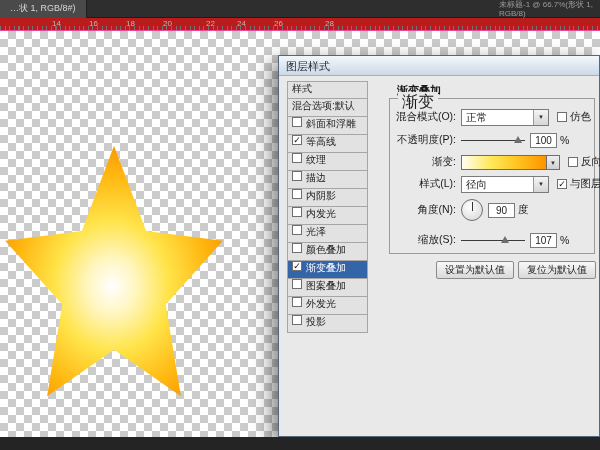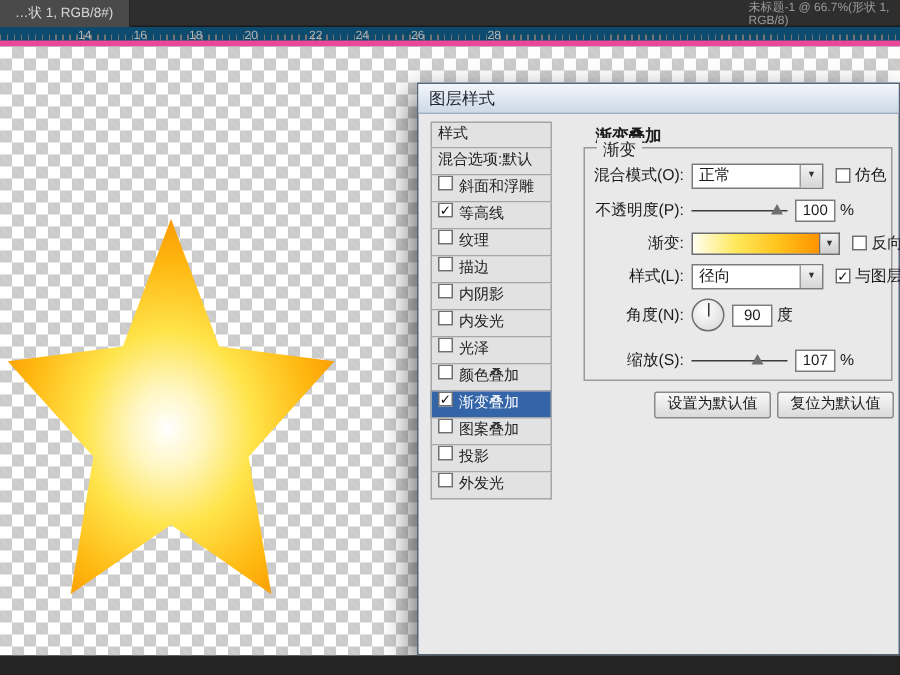--- a/index.html
+++ b/index.html
@@ -6,21 +6,21 @@
   html,body { width:600px; height:450px; }
   body { font-family:"Liberation Sans","DejaVu Sans",sans-serif; background:#3a3a3a; position:relative; overflow:hidden; }
   .screen { position:absolute; left:0; top:0; width:600px; height:316px; }
 
   
   .tabbar { position:absolute; left:0; top:0; width:600px; height:18px; background:#2e2e2e; border-bottom:1px solid #1b1b1b; }
   .tab { position:absolute; left:0; top:0; height:18px; background:#4a4a4a; color:#d8d8d8; font-size:9px; line-height:17px; padding:0 10px; border-right:1px solid #202020; }
   .doc-title { position:absolute; right:3px; top:1px; width:98px; font-size:8px; line-height:8.5px; color:#9b9b9b; }
 
   
-  .ruler { position:absolute; left:0; top:18px; width:600px; height:13px; background:#0c4a6e; border-bottom:4px solid #ec4899; }
+  .ruler { position:absolute; left:0; top:18px; width:600px; height:13px; background:#b91c1c; border-bottom:1px solid #ec4899; }
   .ruler-ticks { position:absolute; left:0; bottom:0; width:100%; height:4px;
     background:repeating-linear-gradient(to right,#747474 0 1px,transparent 1px 4.625px); }
   .ruler-num { position:absolute; top:1px; font-size:8px; color:#b8b8b8; }
 
   
   .canvas { position:absolute; left:0; top:31px; width:600px; height:406px; background-color:#ffffff;
     background-image:
       linear-gradient(45deg,#cbcbcb 25%,transparent 25%,transparent 75%,#cbcbcb 75%),
       linear-gradient(45deg,#cbcbcb 25%,transparent 25%,transparent 75%,#cbcbcb 75%);
     background-size:16px 16px; background-position:0 0,8px 8px; }
@@ -43,21 +43,21 @@
   .style-list > .ls-row:first-child { border-top:1px solid #a6a6a6; }
   .ls-row.selected { color:#fff; }
   .cb, .cb2 { width:10px; height:10px; border:1px solid #6f6f6f; background:#fff; display:inline-block;
     font-size:9px; line-height:9px; text-align:center; color:#111; flex:0 0 auto; }
   .cb { margin-right:4px; }
   .cb2 { margin:0 3px 0 8px; }
 
   
   .panel-header { position:absolute; left:118px; top:7px; font-weight:bold; font-size:11px; }
   .groupbox { position:absolute; left:110px; top:22px; width:206px; height:156px; border:1px solid #9a9a9a; }
-  .legend { position:absolute; left:8px; top:-7px; background:#e9e9e9; padding:0 4px; font-size:11px; }
+  .legend { position:absolute; left:8px; top:-7px; background:#e9e9e9; padding:0 4px; font-size:16px; }
   .g-row { position:absolute; left:4px; right:2px; height:18px; display:flex; align-items:center; }
   .g-label { width:62px; text-align:right; margin-right:5px; font-size:10.5px; flex:0 0 auto; white-space:nowrap; }
   .select { width:88px; height:17px; background:#fff; border:1px solid #7b7b7b; position:relative;
     font-size:10.5px; line-height:15px; padding-left:4px; flex:0 0 auto; }
   .select .arrow { position:absolute; right:0; top:0; width:15px; height:15px;
     background:linear-gradient(#f4f4f4,#d6d6d6); border-left:1px solid #9a9a9a;
     font-size:6px; text-align:center; line-height:15px; color:#333; }
   .small-label { font-size:10.5px; white-space:nowrap; }
   .track { position:relative; width:64px; height:12px; flex:0 0 auto; }
   .track::before { content:""; position:absolute; left:0; right:0; top:6px; height:1px; background:#3c3c3c; }
@@ -166,25 +166,25 @@
             <div class="ls-row selected" style="background: rgb(53, 101, 169);">
               <span class="cb">✓</span>
               <span>渐变叠加</span>
             </div>
             <div class="ls-row">
               <span class="cb"></span>
               <span>图案叠加</span>
             </div>
             <div class="ls-row">
               <span class="cb"></span>
+              <span>外发光</span>
+            </div>
+            <div class="ls-row">
+              <span class="cb"></span>
               <span>投影</span>
-            </div>
-            <div class="ls-row">
-              <span class="cb"></span>
-              <span>外发光</span>
             </div>
           </div>
       </div>
 
       <div class="panel-header">渐变叠加</div>
 
       <div class="groupbox">
         <span class="legend">渐变</span>
 
         <div class="g-row" style="top:9px">

